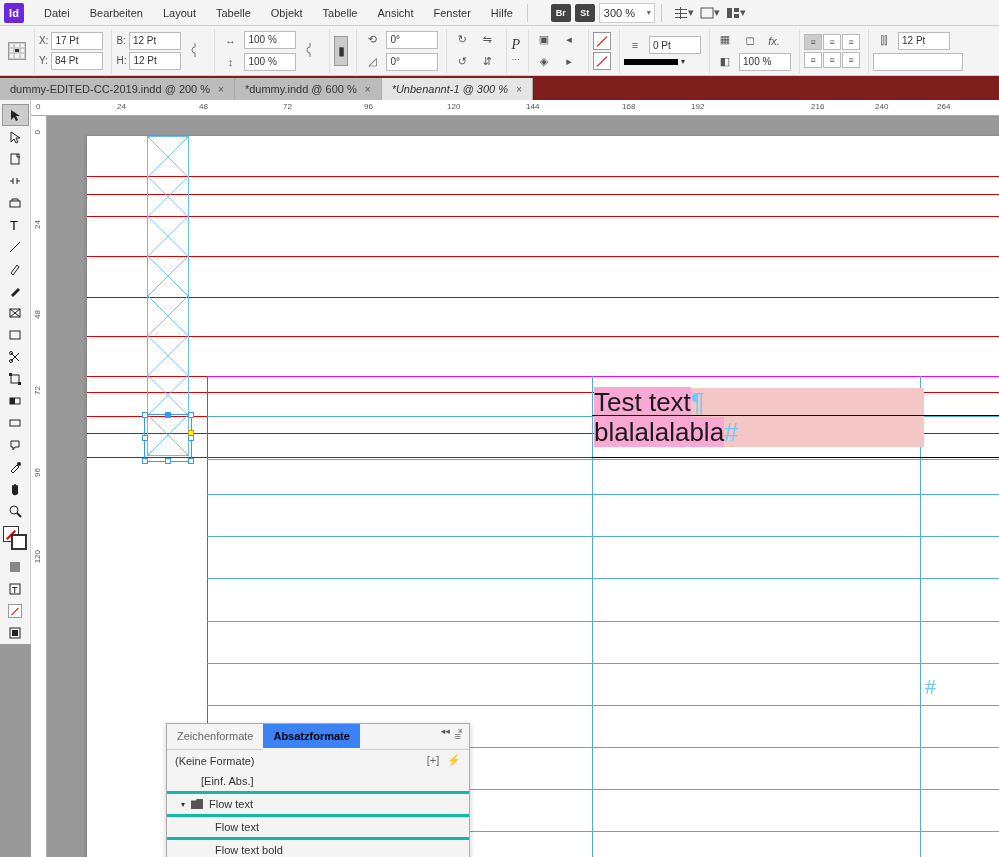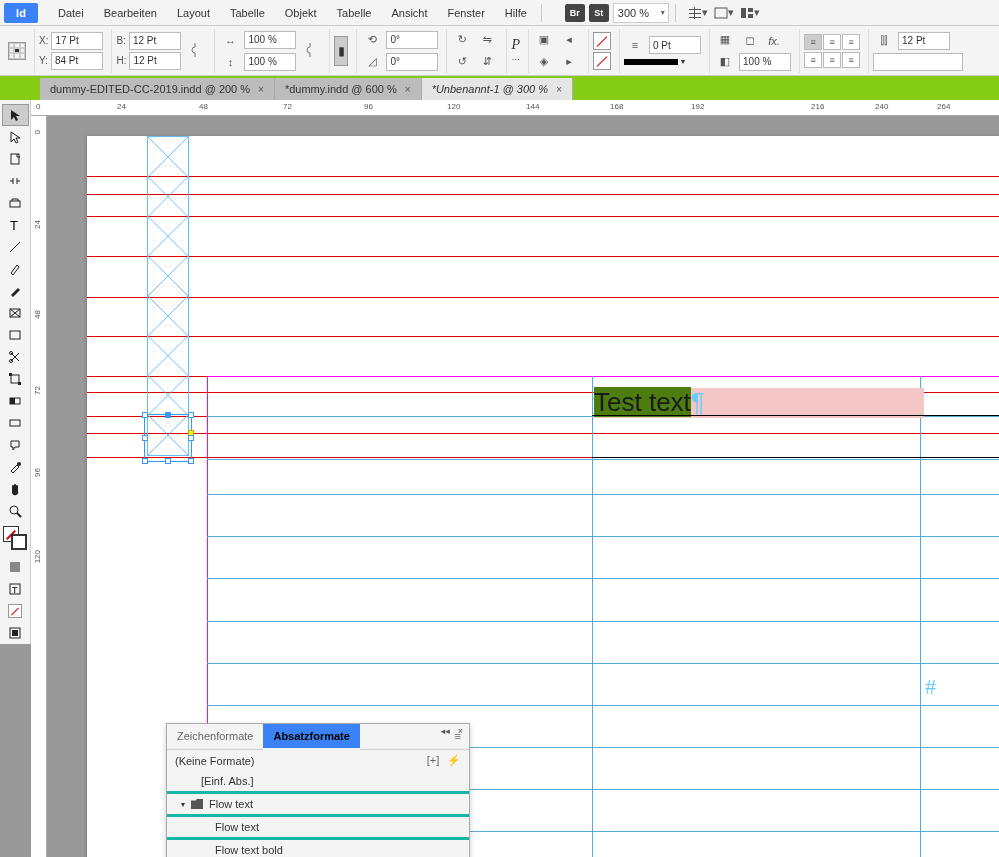--- a/index.html
+++ b/index.html
@@ -1,20 +1,20 @@
 <!DOCTYPE html>
 <html><head>
 <meta charset="utf-8">
 <style>
 * { box-sizing: border-box; margin: 0; padding: 0; font-family: "Segoe UI", Tahoma, sans-serif; }
 body { width: 999px; height: 857px; background: #f4f4f4; overflow: hidden; position: relative; font-size: 11px; color: #333; }
 
 
 .menubar { height: 26px; background: #f4f4f4; display: flex; align-items: center; padding: 0 4px; border-bottom: 1px solid #ccc; }
-.id-logo { width: 34px; height: 20px; background: #3b82f6; color: #fff; display: flex; align-items: center; justify-content: center; font-size: 11px; font-weight: bold; margin-right: 10px; border-radius: 2px; }
+.id-logo { width: 20px; height: 20px; background: #6d28d9; color: #fff; display: flex; align-items: center; justify-content: center; font-size: 11px; font-weight: bold; margin-right: 10px; border-radius: 2px; }
 .menu-item { padding: 4px 10px; cursor: default; color: #333; }
 .menu-right { display: flex; align-items: center; gap: 4px; margin-left: 10px; }
 .br-badge, .st-badge { width: 20px; height: 18px; background: #444; color: #fff; display: flex; align-items: center; justify-content: center; font-size: 9px; font-weight: bold; border-radius: 2px; }
 .zoom-sel { border: 1px solid #ccc; background: #fff; padding: 1px 14px 1px 4px; font-size: 11px; height: 20px; display: flex; align-items: center; position: relative; min-width: 56px;}
 .zoom-sel::after{content:'▾';position:absolute;right:3px;color:#666;font-size:8px;}
 .ico-btn { width: 22px; height: 20px; display: flex; align-items: center; justify-content: center; border: 1px solid transparent; color:#555;}
 .ico-btn svg{pointer-events:none;}
 
 
 .controlbar { background: #f4f4f4; border-bottom: 1px solid #ccc; padding: 2px 4px; display: flex; align-items: center; gap: 4px; height:50px;}
@@ -27,21 +27,21 @@
 .ref-grid{width:18px;height:18px;border:1px solid #999;display:grid;grid-template-columns:repeat(3,1fr);grid-template-rows:repeat(3,1fr);}
 .ref-grid span{border:0.5px solid #ccc;}
 .ref-grid span.sel{background:#333;}
 .slash{width:18px;height:18px;border:1px solid #999;position:relative;background:#fff;}
 .slash::after{content:'';position:absolute;left:1px;right:1px;top:50%;border-top:1.5px solid #d00;transform:rotate(-45deg);}
 .stroke-line{width:54px;height:6px;background:#000;}
 .para-btn{width:18px;height:16px;border:1px solid #bbb;background:#fff;display:flex;align-items:center;justify-content:center;font-size:9px;color:#555;}
 .para-btn.active{background:#ccc;}
 
 
-.doctabs { height: 24px; background: #84cc16; display: flex; align-items: flex-end; padding-left: 40px; }
+.doctabs { height: 24px; background: #7f1d1d; display: flex; align-items: flex-end; }
 .doctab { background: #bcbcbc; border-right: 1px solid #aaa; padding: 4px 10px; font-size: 11px; color: #333; display:flex;align-items:center;gap:8px;height:22px;}
 .doctab.active { background: #e5e5e5; font-style: italic; }
 .doctab .x{font-size:10px;color:#555;cursor:default;}
 
 
 .workspace{position:absolute;left:0;top:100px;right:0;bottom:0;background:#999;}
 .toolbox{position:absolute;left:0;top:0;width:31px;background:#f4f4f4;border-right:1px solid #ccc;display:flex;flex-direction:column;align-items:center;padding-top:4px;gap:0;}
 .tool{width:27px;height:22px;display:flex;align-items:center;justify-content:center;color:#333;border:1px solid transparent;}
 .tool.sel{background:#ccc;border:1px solid #999;}
 .tool svg{pointer-events:none;}
@@ -60,21 +60,21 @@
 .canvas{position:absolute;left:47px;top:16px;right:0;bottom:0;background:#999;overflow:hidden;}
 .page{position:absolute;left:40px;top:20px;width:1200px;height:1000px;background:#fff;box-shadow:0 1px 4px rgba(0,0,0,.3);}
 .redline{position:absolute;left:0;right:0;height:0;border-top:1px solid #d00;}
 .blueline{position:absolute;left:0;right:0;height:0;border-top:1px solid #5ad;}
 .mag{position:absolute;border:1px solid #f0f;background:transparent;}
 .xframe{position:absolute;border:1px solid #6bf;}
 .xframe svg{width:100%;height:100%;}
 .sel-handle{position:absolute;width:6px;height:6px;background:#fff;border:1px solid #39f;}
 .sel-handle.y{background:#ff0;border-color:#c90;}
 .textframe{position:absolute;background:#f5c6c6;padding:0;}
-.textframe .hl{background:#4d7c0f;}
+.textframe .hl{background:#f9a8d4;}
 .tt{font-size:26px;font-family:"Times New Roman",serif;color:#1a1a1a;line-height:1.1;}
 .pil{color:#6cf;}
 .hash{position:absolute;color:#6cf;font-size:22px;font-family:serif;}
 
 
 .panel{position:absolute;left:166px;top:723px;width:304px;background:#f4f4f4;border:1px solid #aaa;box-shadow:0 2px 6px rgba(0,0,0,.2);font-size:11px;}
 .panel-tabs{display:flex;border-bottom:1px solid #ccc;}
 .ptab{padding:6px 10px;color:#666;}
 .ptab.active{background:#3b82f6;color:#000;font-weight:600;border-bottom:2px solid #f4f4f4;margin-bottom:-1px;}
 .panel-row{padding:4px 8px;border-bottom:3px solid #14b8a6;display:flex;align-items:center;gap:6px;}
@@ -465,21 +465,21 @@
     <span class="vrt" style="top:450px;">120</span>
   </div>
   <div class="hruler">
     <span class="hrt" style="left:5px;">0</span>
     <span class="hrt" style="left:86px;">24</span>
     <span class="hrt" style="left:168px;">48</span>
     <span class="hrt" style="left:252px;">72</span>
     <span class="hrt" style="left:333px;">96</span>
     <span class="hrt" style="left:416px;">120</span>
     <span class="hrt" style="left:495px;">144</span>
-    <span class="hrt" style="left:579px;">168</span>
+    <span class="hrt" style="left:591px;">168</span>
     <span class="hrt" style="left:660px;">192</span>
     <span class="hrt" style="left:780px;">216</span>
     <span class="hrt" style="left:844px;">240</span>
     <span class="hrt" style="left:906px;">264</span>
   </div>
 
   <div class="canvas">
     <div class="page">
 
       <div class="redline" style="top:40px;"></div>
@@ -524,20 +524,21 @@
         <div class="sel-handle" style="left:-3px;top:calc(50% - 3px);"></div>
         <div class="sel-handle y" style="right:-3px;top:calc(40% - 3px);"></div>
         <div class="sel-handle" style="right:-3px;top:calc(50% - 3px);"></div>
         <div class="sel-handle" style="left:-3px;bottom:-3px;"></div>
         <div class="sel-handle" style="left:calc(50% - 3px);bottom:-3px;"></div>
         <div class="sel-handle" style="right:-3px;bottom:-3px;"></div>
       </div>
 
       <div class="textframe" style="left:507px;top:252px;width:330px;">
         <div class="tt"><span class="hl"><span>Test text</span></span><span class="pil">¶</span></div>
+        <div class="tt"><span class="hl"><span>blalalalabla</span></span><span class="pil">#</span></div>
       </div>
       <div class="hash" style="left:838px;top:538px;">#</div>
 
       <div style="position:absolute;left:505px;top:279px;width:600px;height:0;border-top:1px solid #000;"></div>
       <div style="position:absolute;left:505px;top:321px;width:600px;height:0;border-top:1px solid #000;"></div>
     </div>
   </div>
 </div>
 
 <div class="panel">

